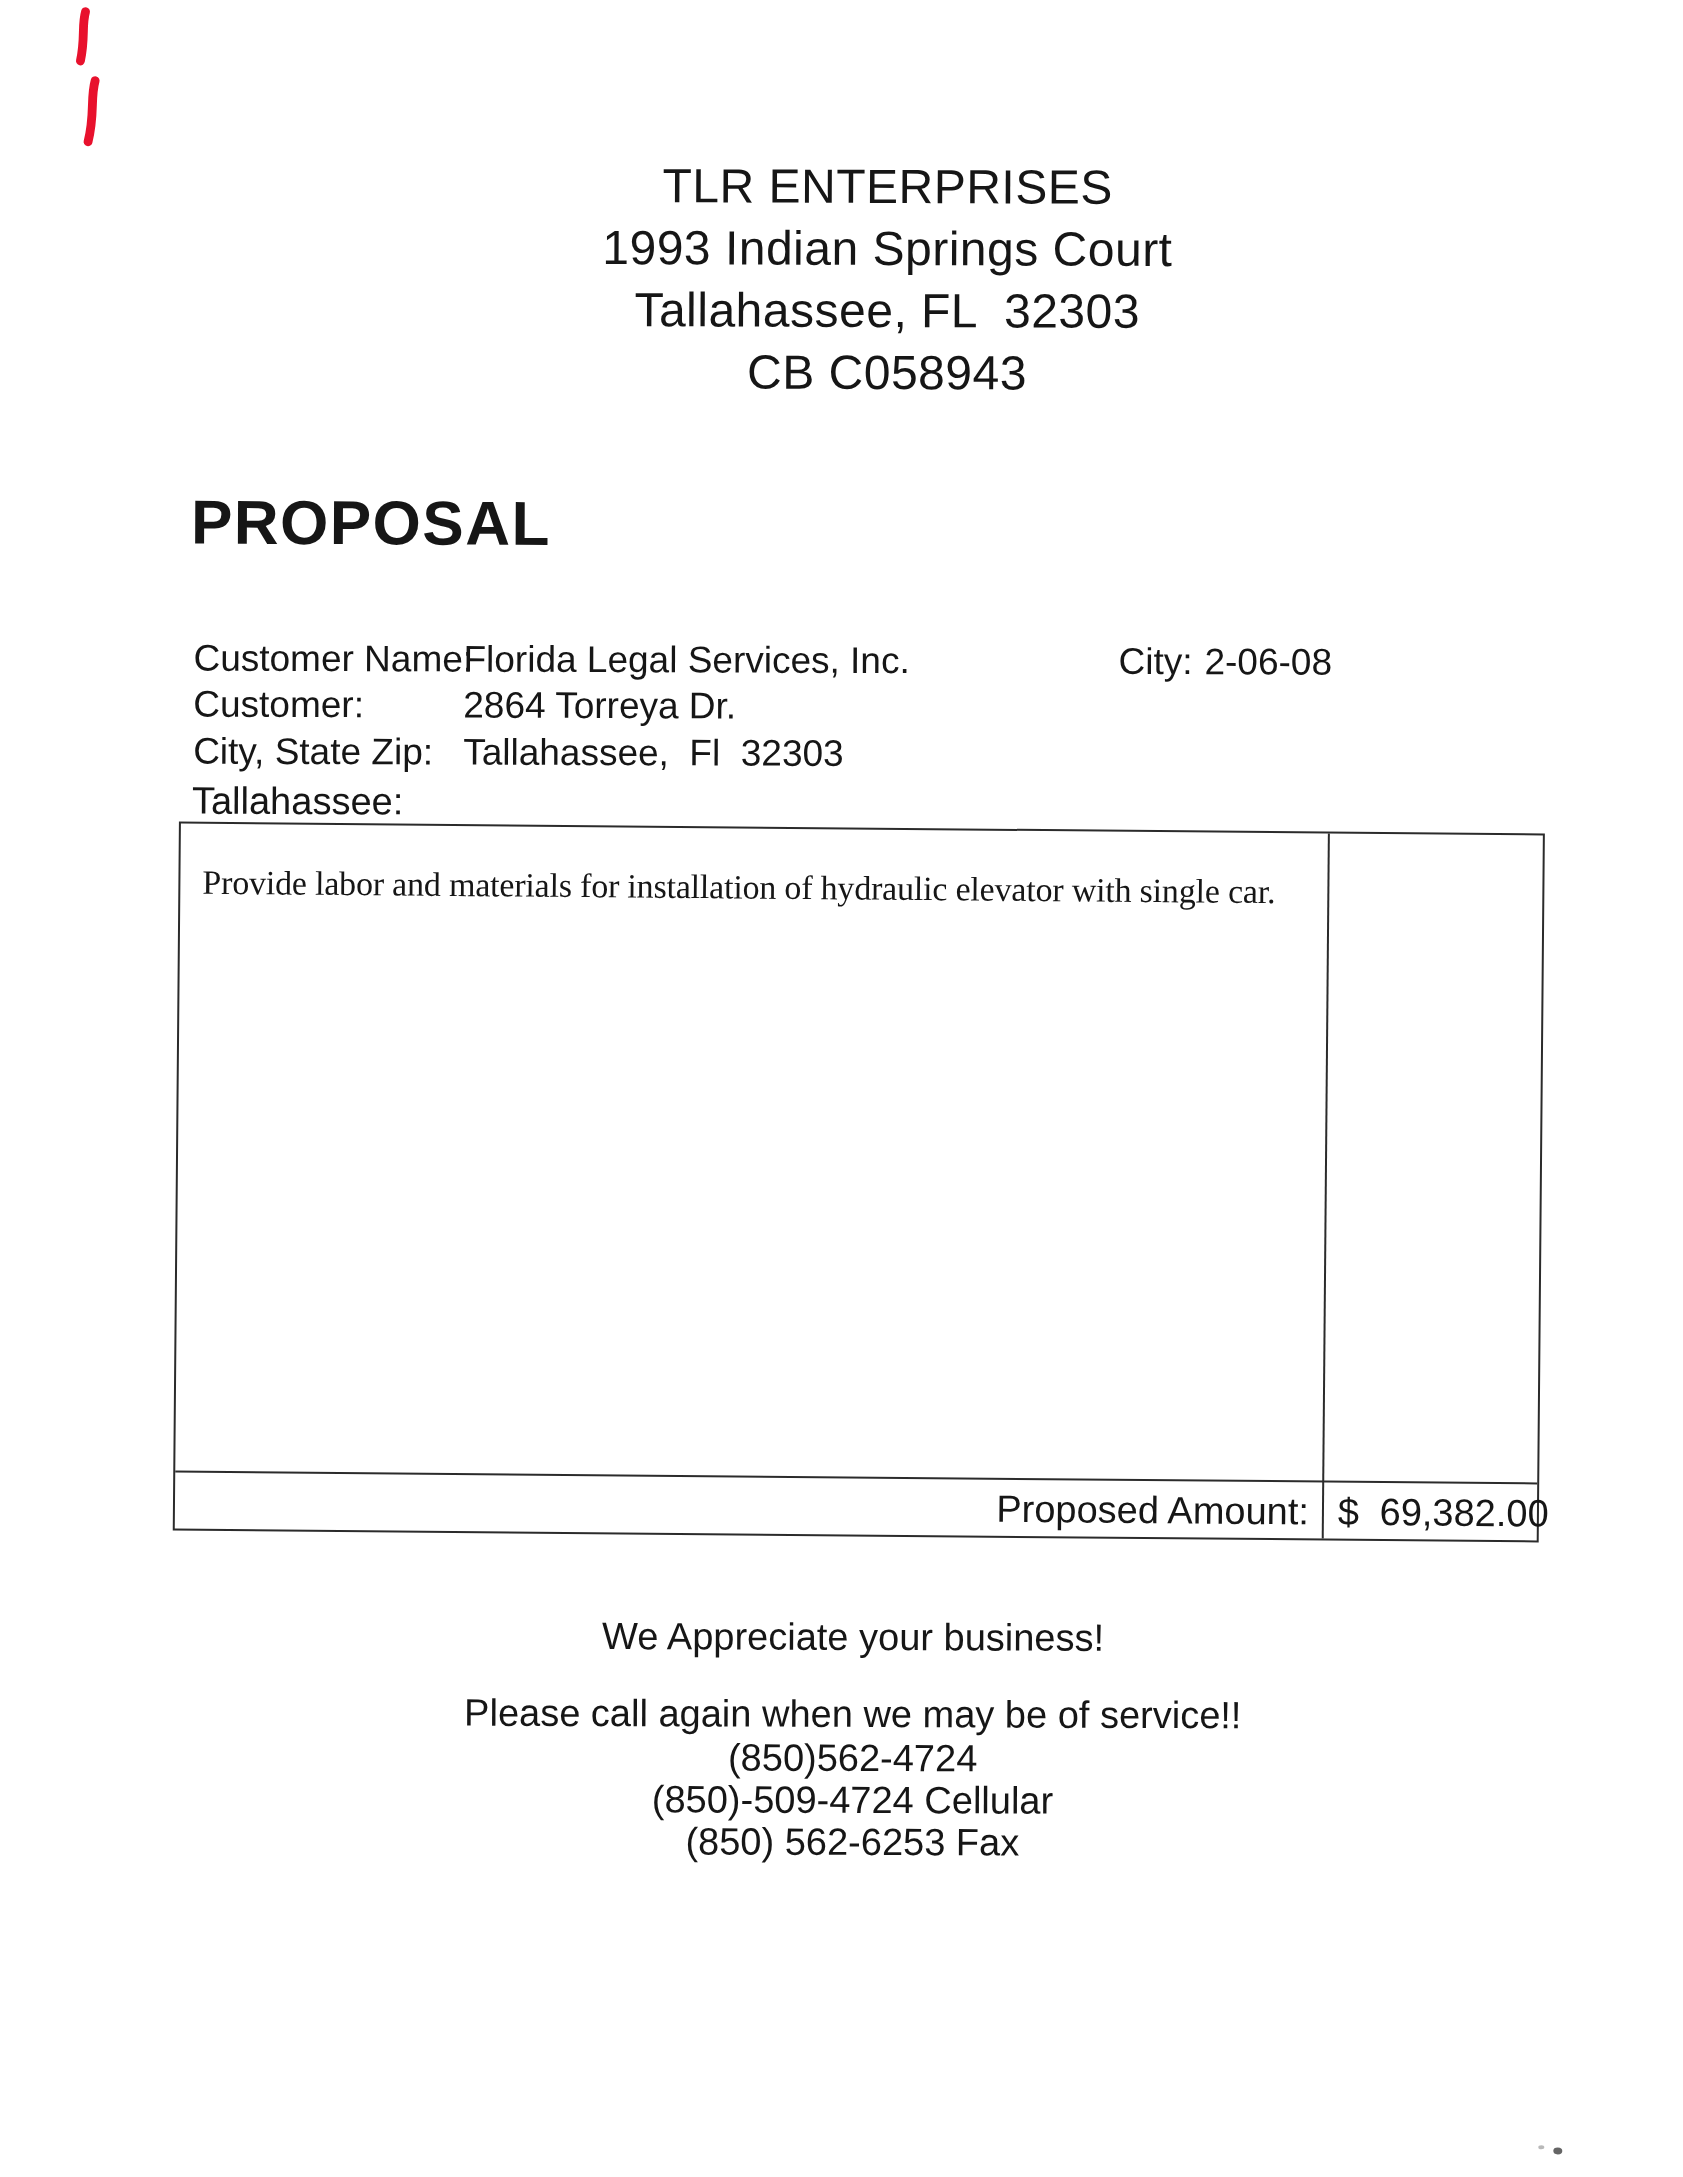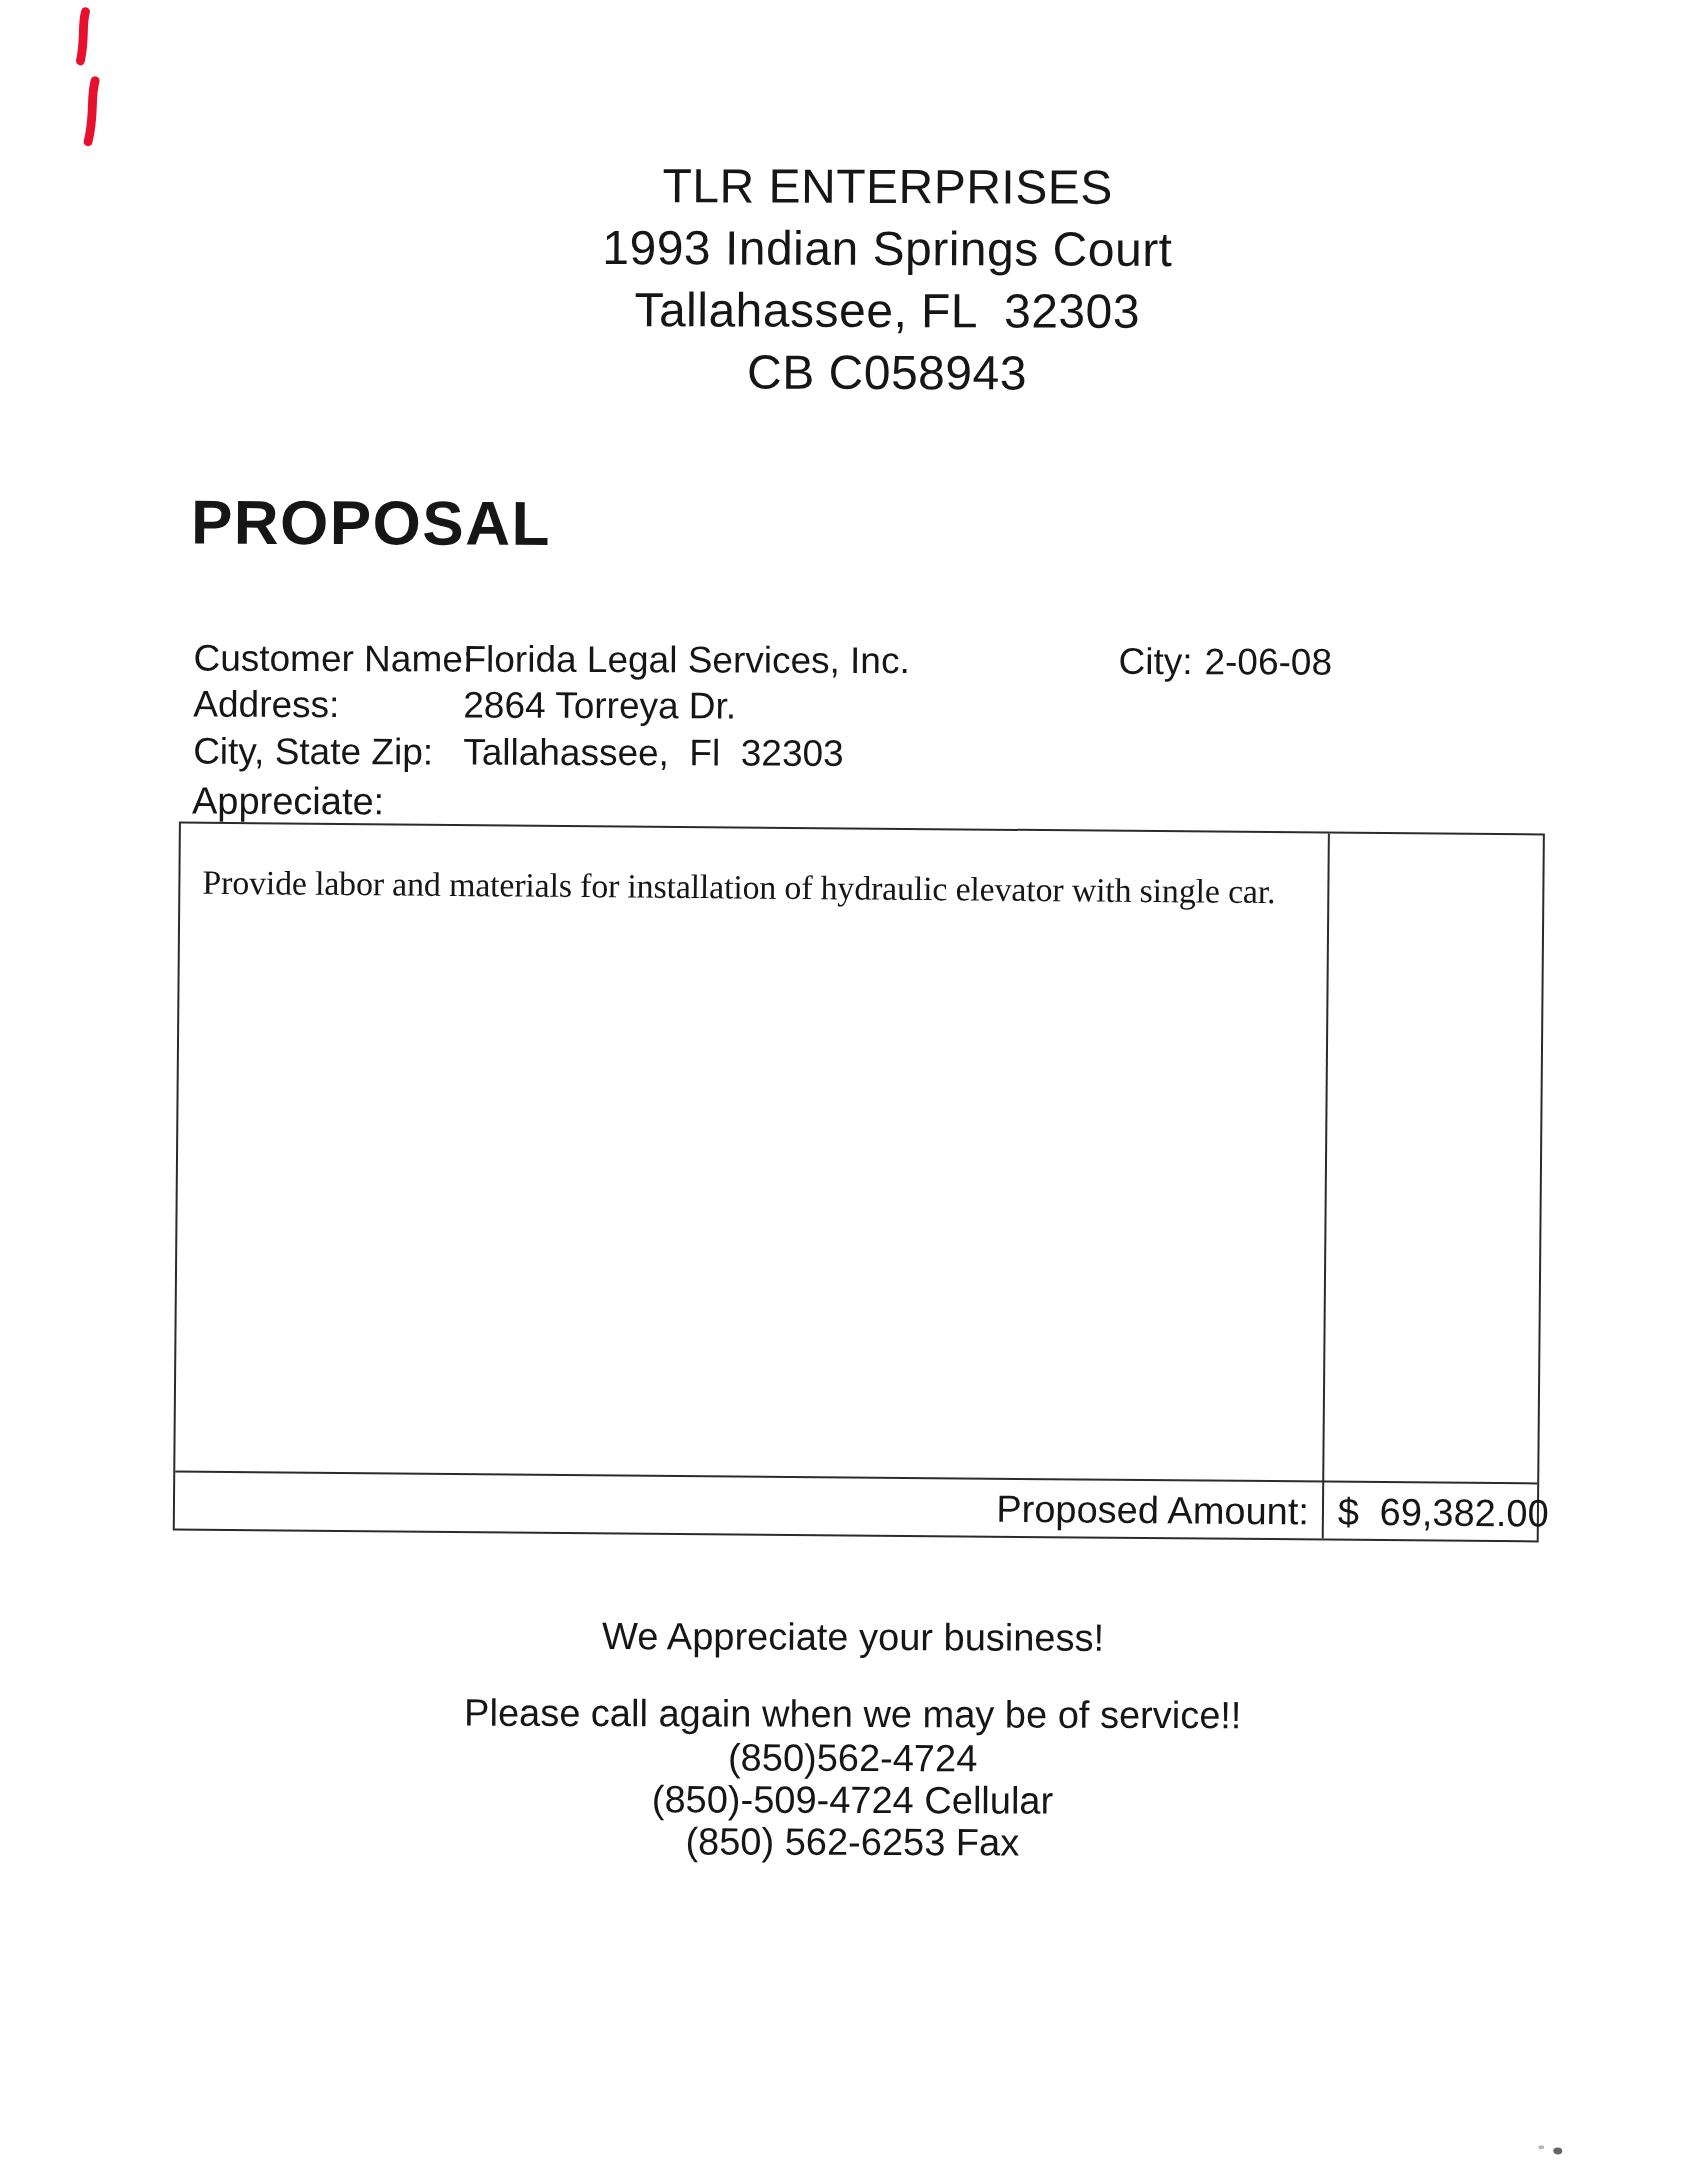--- a/index.html
+++ b/index.html
@@ -87,28 +87,28 @@
       <div>TLR ENTERPRISES</div>
       <div>1993 Indian Springs Court</div>
       <div>Tallahassee, FL  32303</div>
       <div>CB C058943</div>
     </div>
 
     <div class="t title">PROPOSAL</div>
 
     <div class="t cust-label row1">Customer Name:</div>
     <div class="t cust-value row1">Florida Legal Services, Inc.</div>
-    <div class="t cust-label row2">Address:</div>
+    <div class="t cust-label row2">Customer:</div>
     <div class="t cust-value row2">2864 Torreya Dr.</div>
     <div class="t cust-label row3">City, State Zip:</div>
     <div class="t cust-value row3">Tallahassee,  Fl  32303</div>
 
     <div class="t date"><span>City:</span><span class="sep"></span><span>2-06-08</span></div>
 
-    <div class="t desc-label">Appreciate:</div>
+    <div class="t desc-label">Tallahassee:</div>
 
     <div class="box">
       <div class="desc-text">Provide labor and materials for installation of hydraulic elevator with single car.</div>
       <div class="divider"></div>
       <div class="separator"></div>
       <div class="amt-label">Proposed Amount:</div>
       <div class="amt-value">$ 69,382.00</div>
     </div>
 
     <div class="foot">

